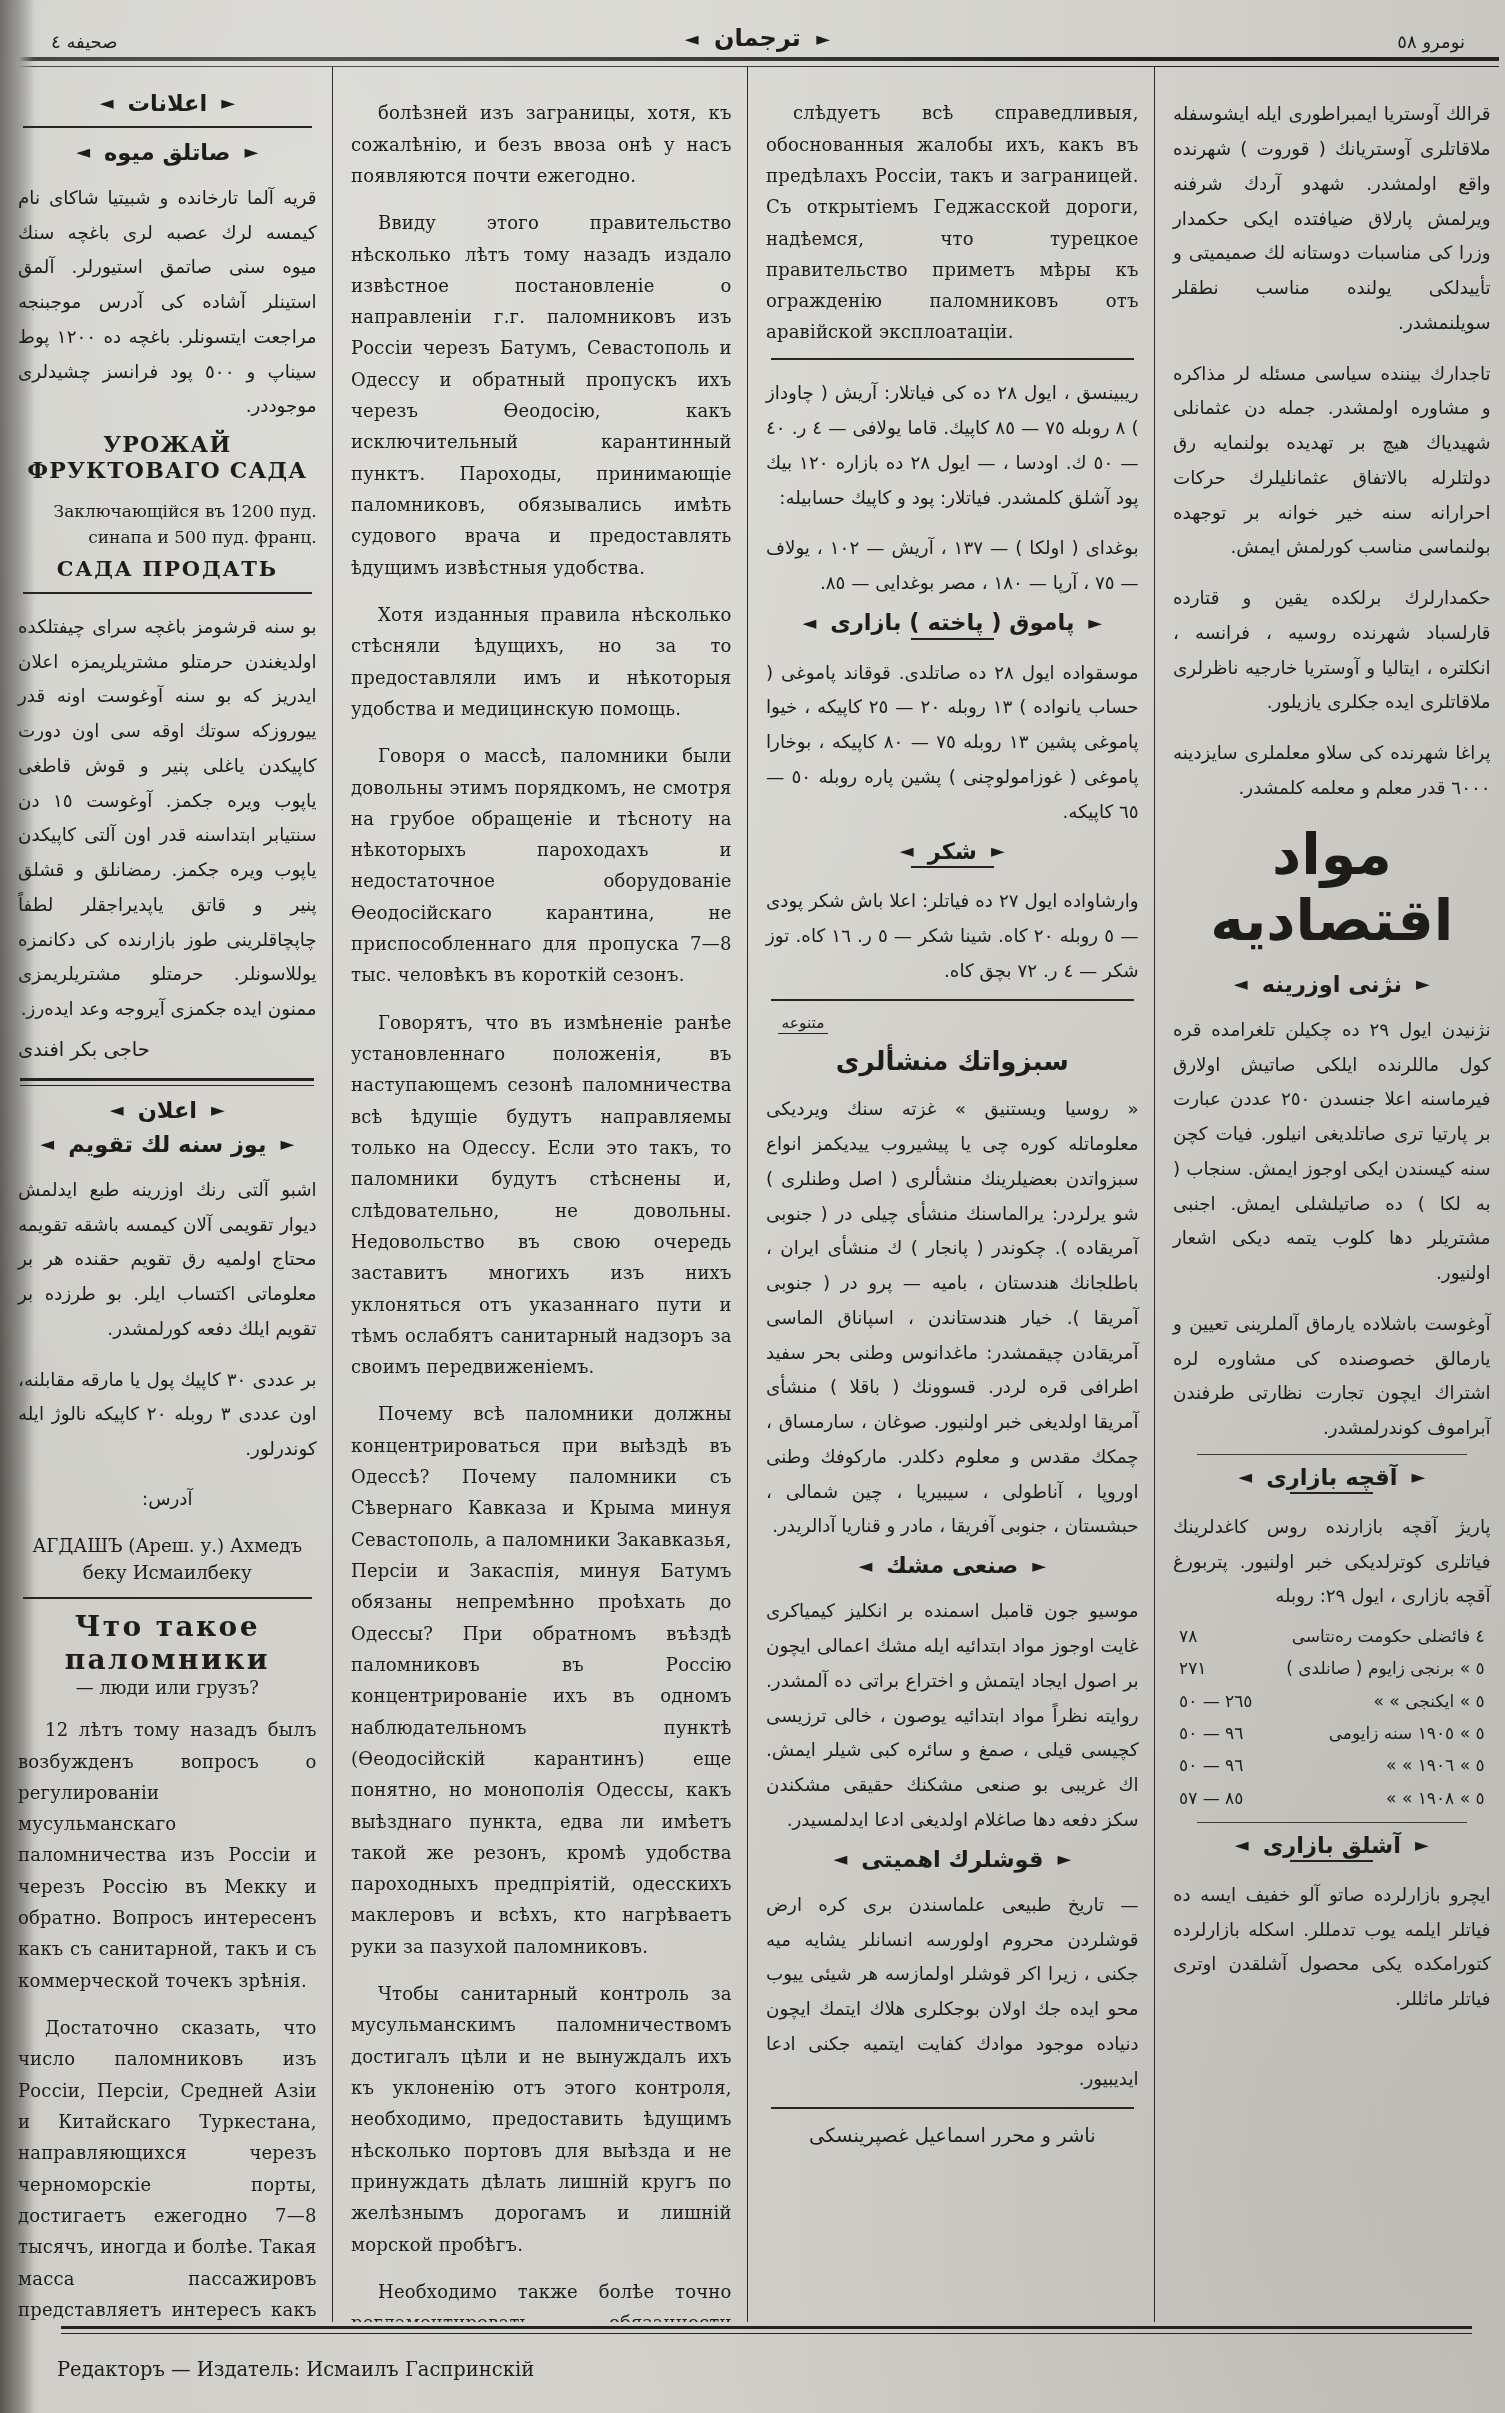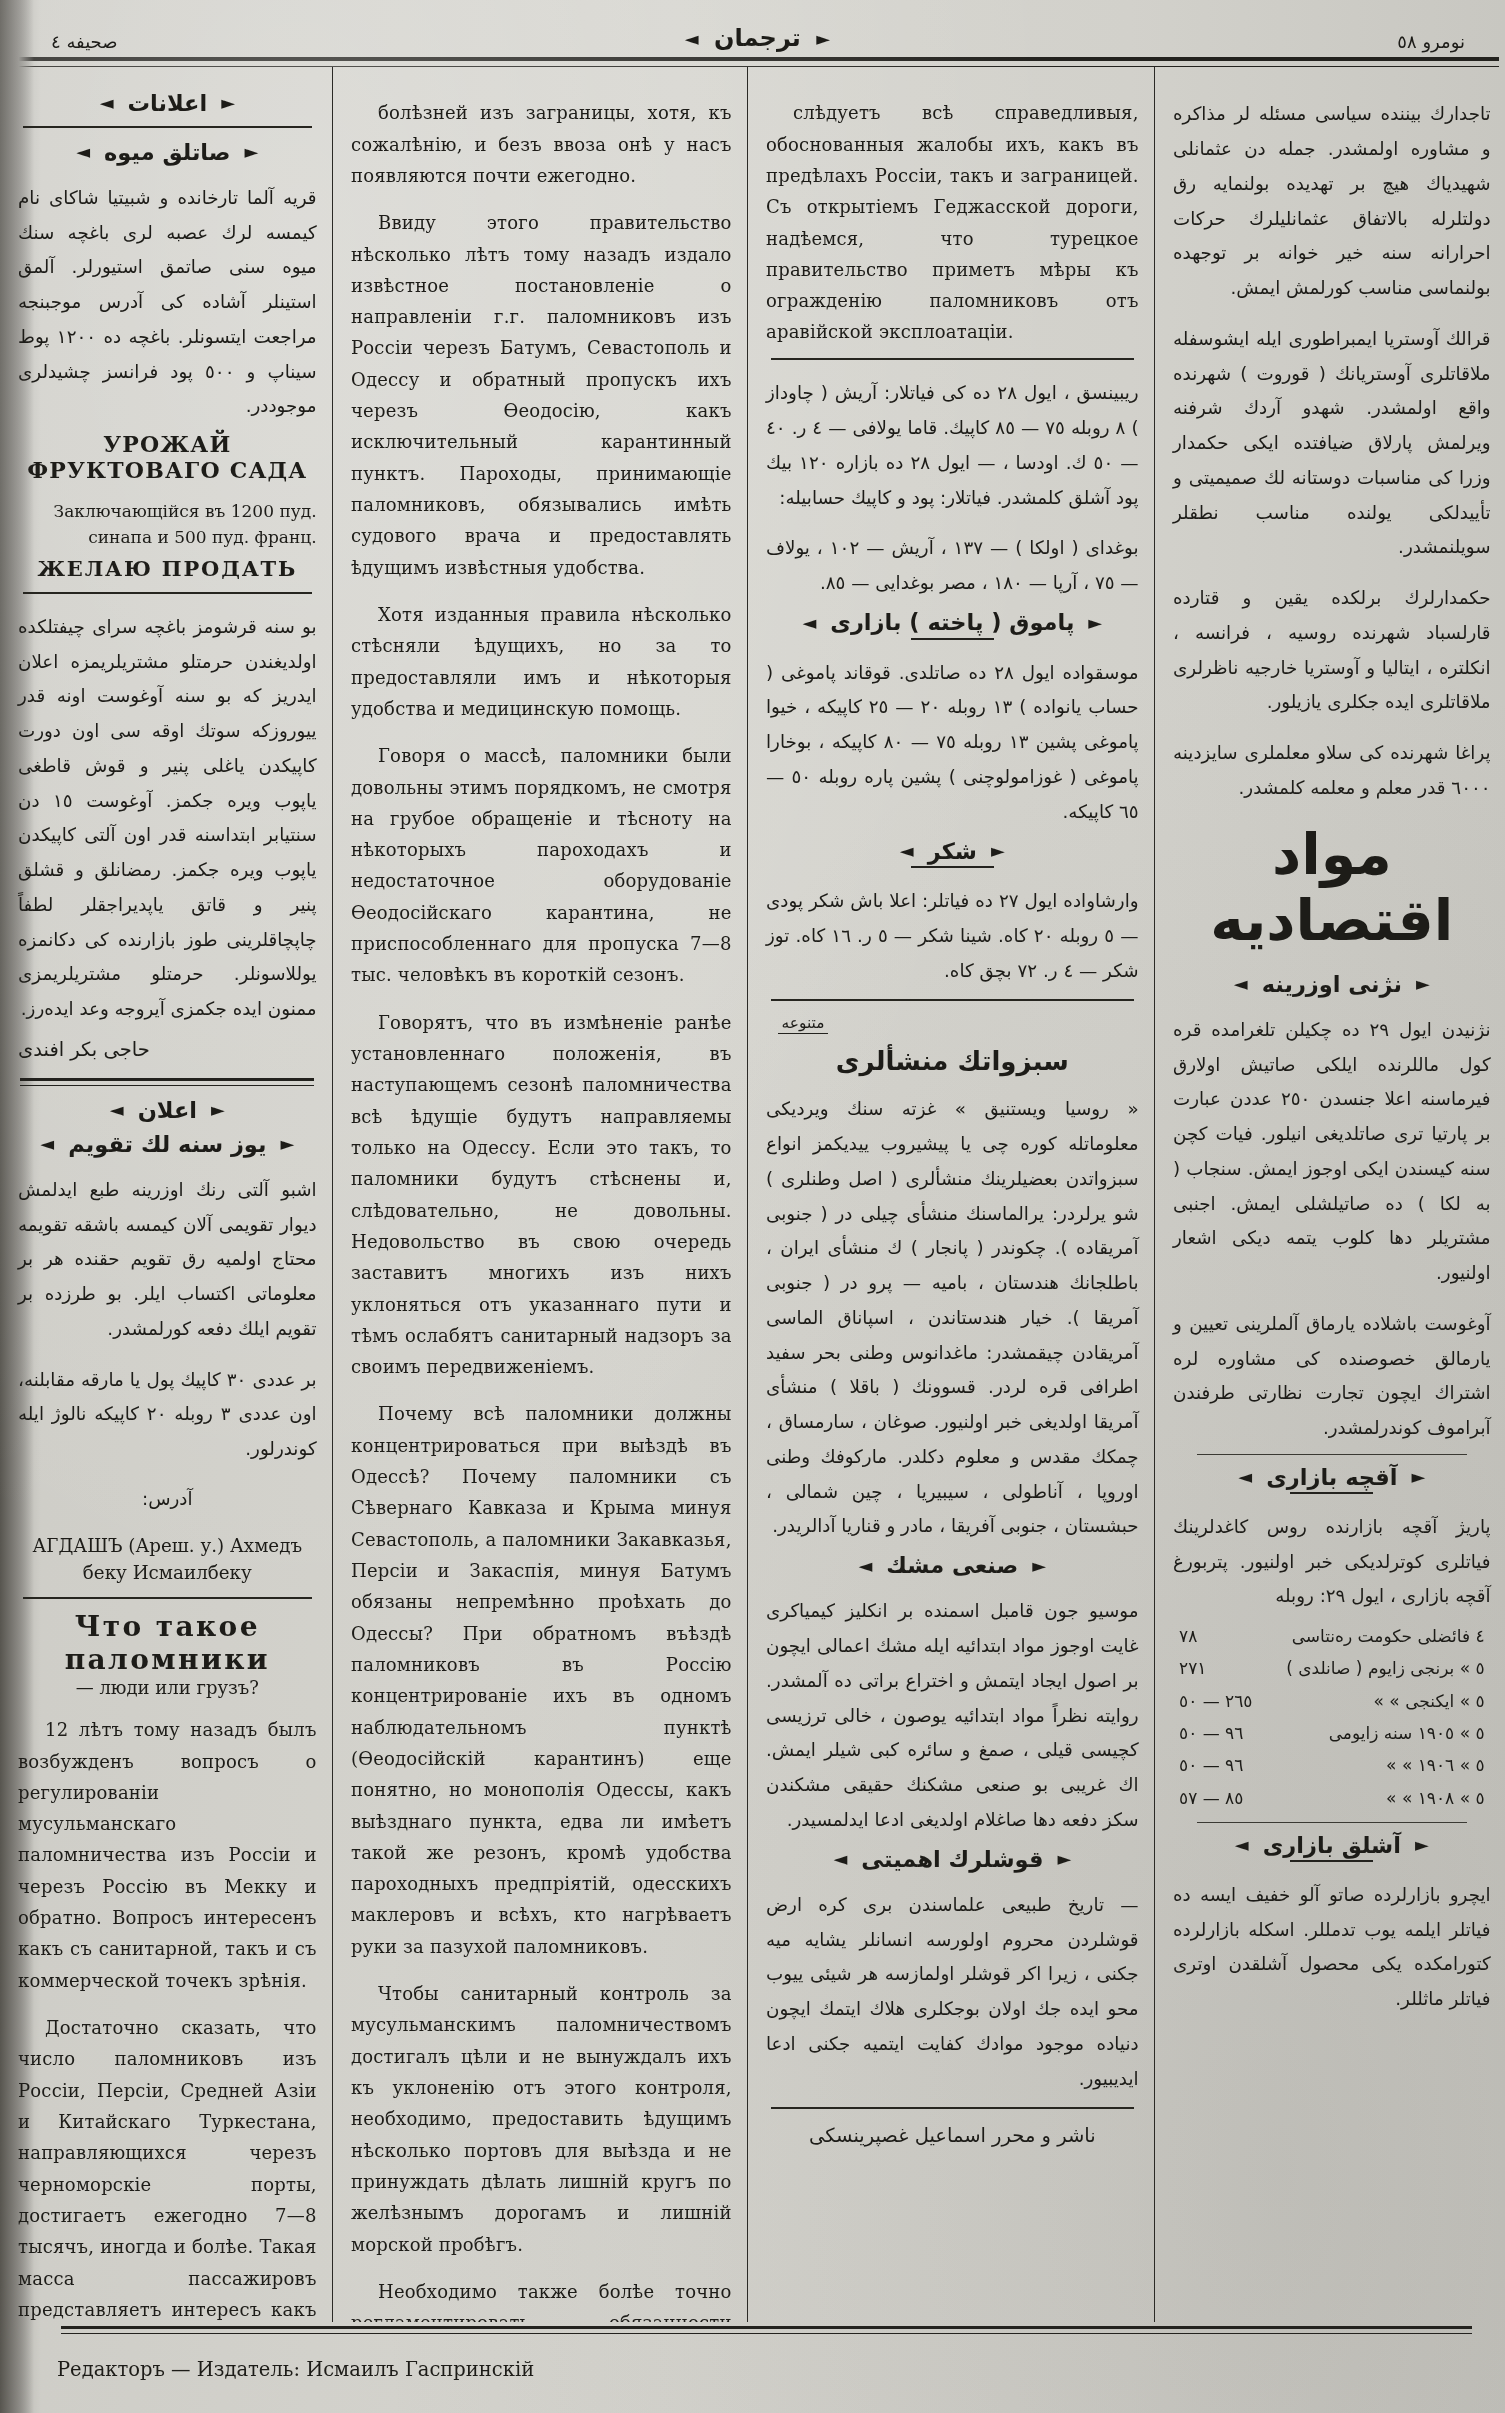--- a/index.html
+++ b/index.html
@@ -87,21 +87,21 @@
       <div class="rule"></div>
 
       <div class="orn">
         <span class="arrow">►</span>
         <span>صاتلق ميوه</span>
         <span class="arrow">◄</span>
       </div>
       <p class="ar">قريه آلما تارخانده و شبيتيا شاكاى نام كيمسه لرك عصبه لرى باغچه سنك ميوه سنى صاتمق استيورلر. آلمق استينلر آشاده كى آدرس موجبنجه مراجعت ايتسونلر. باغچه ده ١٢٠٠ پوط سيناپ و ٥٠٠ پود فرانسز چشيدلرى موجوددر.</p>
       <h3 class="ad-title-ru">УРОЖАЙ ФРУКТОВАГО САДА</h3>
       <p class="ru-center">Заключающійся въ 1200 пуд. синапа и 500 пуд. франц.</p>
-      <h3 class="ad-title-ru2">ЖЕЛАЮ ПРОДАТЬ</h3>
+      <h3 class="ad-title-ru2">САДА ПРОДАТЬ</h3>
 
       <div class="rule"></div>
       <p class="ar">بو سنه قرشومز باغچه سراى چيفتلكده اولديغندن حرمتلو مشتريلريمزه اعلان ايدريز كه بو سنه آوغوست اونه قدر ييوروزكه سوتك اوقه سى اون دورت كاپيكدن ياغلى پنير و قوش قاطغى ياپوب ويره جكمز. آوغوست ١٥ دن سنتيابر ابتداسنه قدر اون آلتى كاپيكدن ياپوب ويره جكمز. رمضانلق و قشلق پنير و قاتق ياپديراجقلر لطفاً چاپچاقلرينى طوز بازارنده كى دكانمزه يوللاسونلر. حرمتلو مشتريلريمزى ممنون ايده جكمزى آيروجه وعد ايدەرز.</p>
       <p class="ar sig">حاجى بكر افندى</p>
 
       <div class="rule-double"></div>
       <div class="orn">
         <span class="arrow">►</span>
         <span>اعلان</span>
         <span class="arrow">◄</span>
@@ -175,22 +175,22 @@
         <span>قوشلرك اهميتى</span>
         <span class="arrow">◄</span>
       </div>
       <p class="ar">— تاريخ طبيعى علماسندن برى كره ارض قوشلردن محروم اولورسه انسانلر يشايه ميه جكنى ، زيرا اكر قوشلر اولمازسه هر شيئى ييوب محو ايده جك اولان بوجكلرى هلاك ايتمك ايچون دنياده موجود موادك كفايت ايتميه جكنى ادعا ايديبيور.</p>
 
       <div class="rule"></div>
       <div class="pub-ar">ناشر و محرر اسماعيل غصپرينسكى</div>
     </div>
 
     <div class="col">
+      <p class="ar">قرالك آوستريا ايمبراطورى ايله ايشوسفله ملاقاتلرى آوستريانك ( قوروت ) شهرنده واقع اولمشدر. شهدو آردك شرفنه ويرلمش پارلاق ضيافتده ايكى حكمدار وزرا كى مناسبات دوستانه لك صميميتى و تأييدلكى يولنده مناسب نطقلر سويلنمشدر.</p>
       <p class="ar">تاجدارك بيننده سياسى مسئله لر مذاكره و مشاوره اولمشدر. جمله دن عثمانلى شهيدياك هيچ بر تهديده بولنمايه رق دولتلرله بالاتفاق عثمانليلرك حركات احرارانه سنه خير خوانه بر توجهده بولنماسى مناسب كورلمش ايمش.</p>
-      <p class="ar">قرالك آوستريا ايمبراطورى ايله ايشوسفله ملاقاتلرى آوستريانك ( قوروت ) شهرنده واقع اولمشدر. شهدو آردك شرفنه ويرلمش پارلاق ضيافتده ايكى حكمدار وزرا كى مناسبات دوستانه لك صميميتى و تأييدلكى يولنده مناسب نطقلر سويلنمشدر.</p>
       <p class="ar">حكمدارلرك برلكده يقين و قتارده قارلسباد شهرنده روسيه ، فرانسه ، انكلتره ، ايتاليا و آوستريا خارجيه ناظرلرى ملاقاتلرى ايده جكلرى يازيلور.</p>
       <p class="ar">پراغا شهرنده كى سلاو معلملرى سايزدينه ٦٠٠٠ قدر معلم و معلمه كلمشدر.</p>
 
       <div class="h-econ">مواد اقتصاديه</div>
 
       <div class="orn">
         <span class="arrow">►</span>
         <span>نژنى اوزرينه</span>
         <span class="arrow">◄</span>
       </div>

